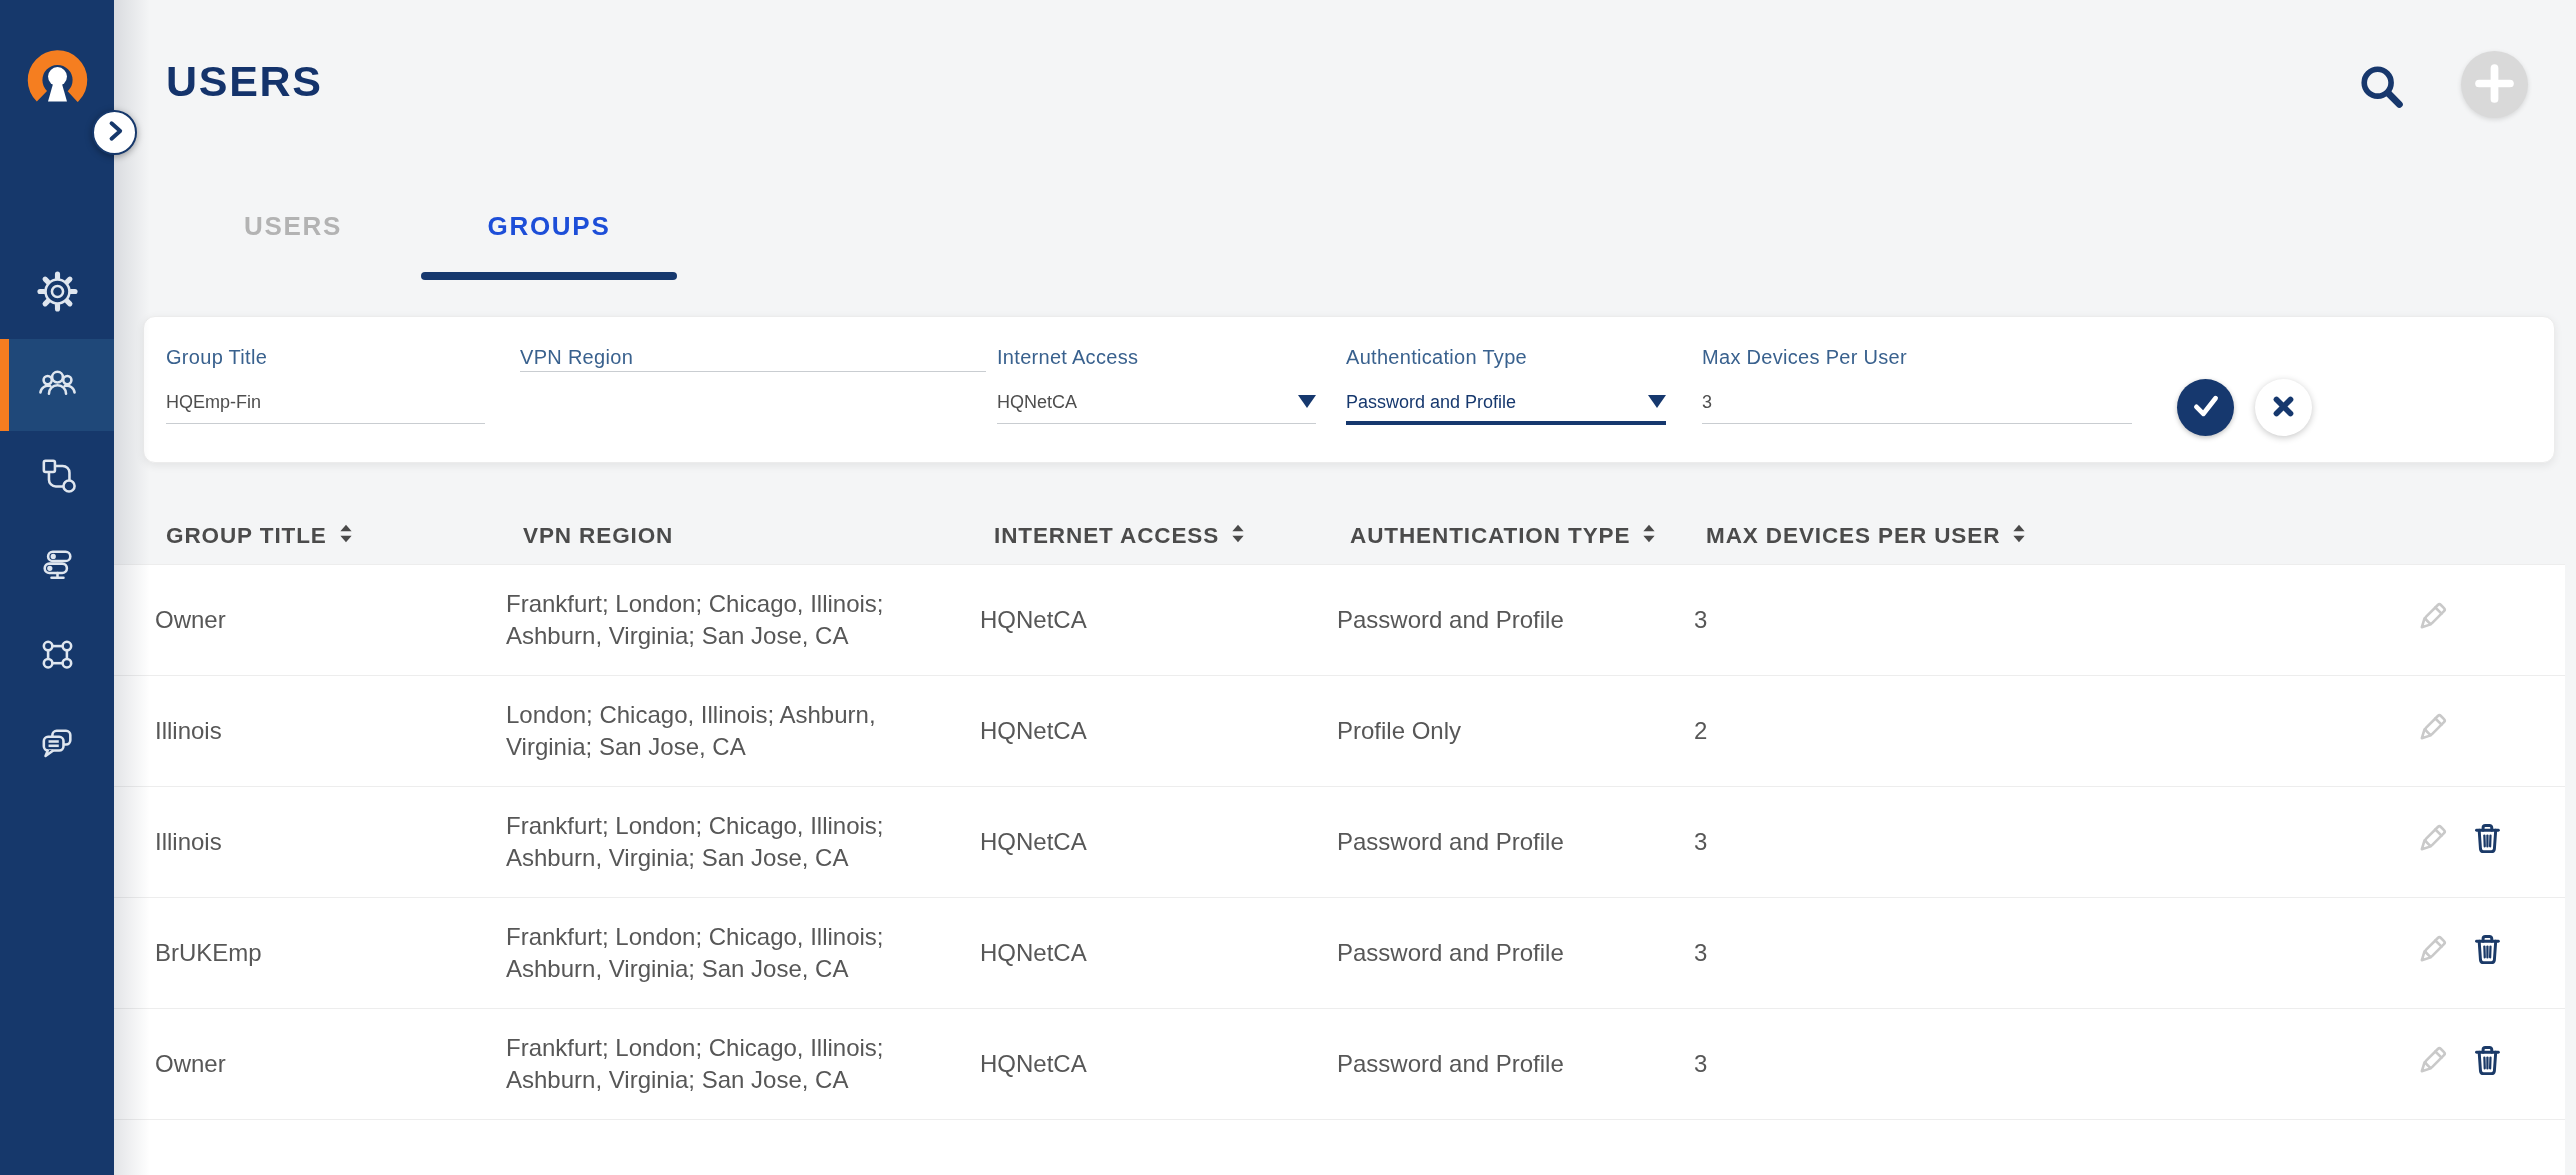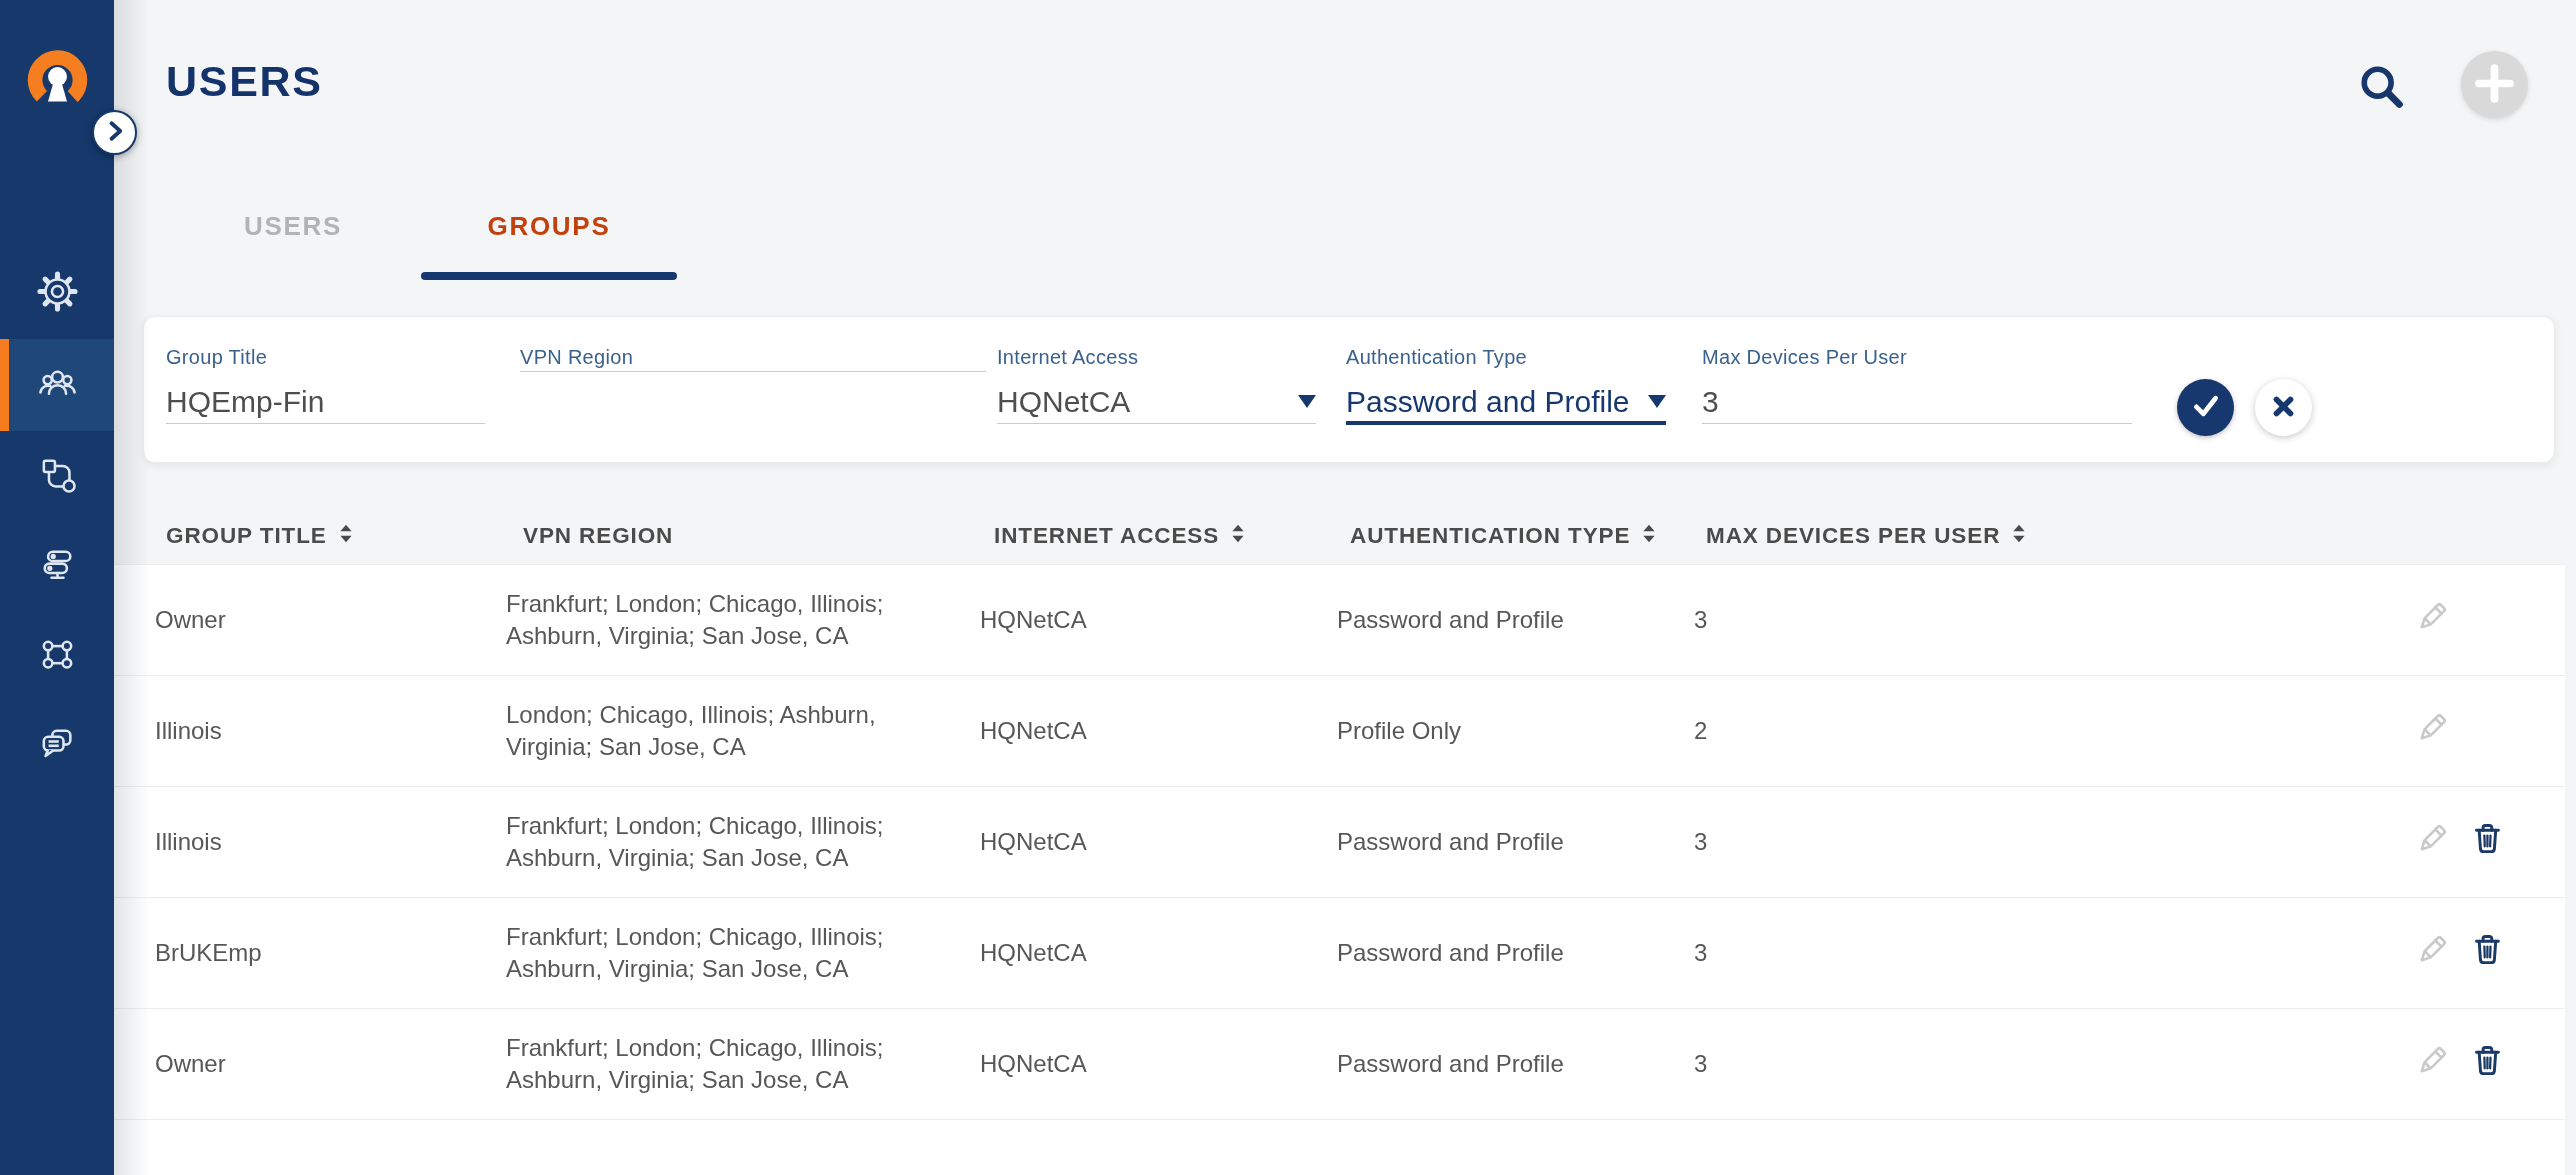--- a/index.html
+++ b/index.html
@@ -27,33 +27,33 @@
               letter-spacing: 1.7px; color: #14336B; }
   .search-btn { position: absolute; left: 2356px; top: 61px; width: 52px; height: 52px; cursor: pointer; }
   .add-btn { position: absolute; left: 2461px; top: 51px; width: 67px; height: 67px; border-radius: 50%;
               background: #D9D9D9; display: flex; align-items: center; justify-content: center;
               box-shadow: 0 1.7px 5.2px rgba(0,0,0,0.12); cursor: pointer; }
 
   
   .tab { position: absolute; top: 204px; height: 45px; line-height: 45px; text-align: center;
          font-size: 26px; font-weight: 700; letter-spacing: 1.7px; cursor: pointer; }
   .tab-users  { left: 165px; width: 256px; color: #B3B3B3; }
-  .tab-groups { left: 421px; width: 256px; color: #c2410c; }
+  .tab-groups { left: 421px; width: 256px; color: #1d4ed8; }
   .tab-underline { position: absolute; left: 421px; top: 272px; width: 256px; height: 7.8px;
          border-radius: 4.3px; background: #16386E; }
 
   
   .edit-card { position: absolute; left: 143px; top: 316px; width: 2412px; height: 147px;
          background: #FFFFFF; border: 0.9px solid #ECECEC; border-radius: 12px;
          box-shadow: 0 2.6px 8.6px rgba(0,0,0,0.07); }
   .field { position: absolute; top: 346px; }
   .field .flabel { font-size: 20px; color: #39618E; letter-spacing: 0.3px; }
   .field .fvalue-row { position: relative; margin-top: 14px; height: 38px; }
   .field .fvalue, .field input {
-         font-family: "Liberation Sans", sans-serif; font-size: 30px; color: #4E4E4E;
+         font-family: "Liberation Sans", sans-serif; font-size: 18px; color: #4E4E4E;
          border: none; outline: none; background: transparent; width: 100%;
          height: 38px; line-height: 38px; white-space: nowrap; overflow: hidden; padding: 0; }
   .field .underline { height: 1.7px; background: #C9CDD1; margin-top: 1.7px; }
   .field.focused .underline { height: 3.5px; background: #16386E; margin-top: 0; }
   .field.focused .fvalue { color: #16386E; }
   .caret { position: absolute; right: 0; top: 12px; width: 0; height: 0; background: transparent;
          border-left: 9.5px solid transparent; border-right: 9.5px solid transparent;
          border-top: 13px solid #16386E; }
   .caret-pad { position: absolute; right: 0; top: 0; width: 29px; height: 38px; background: #FFFFFF; }
   .f1 { left: 166px;  width: 319px; }

